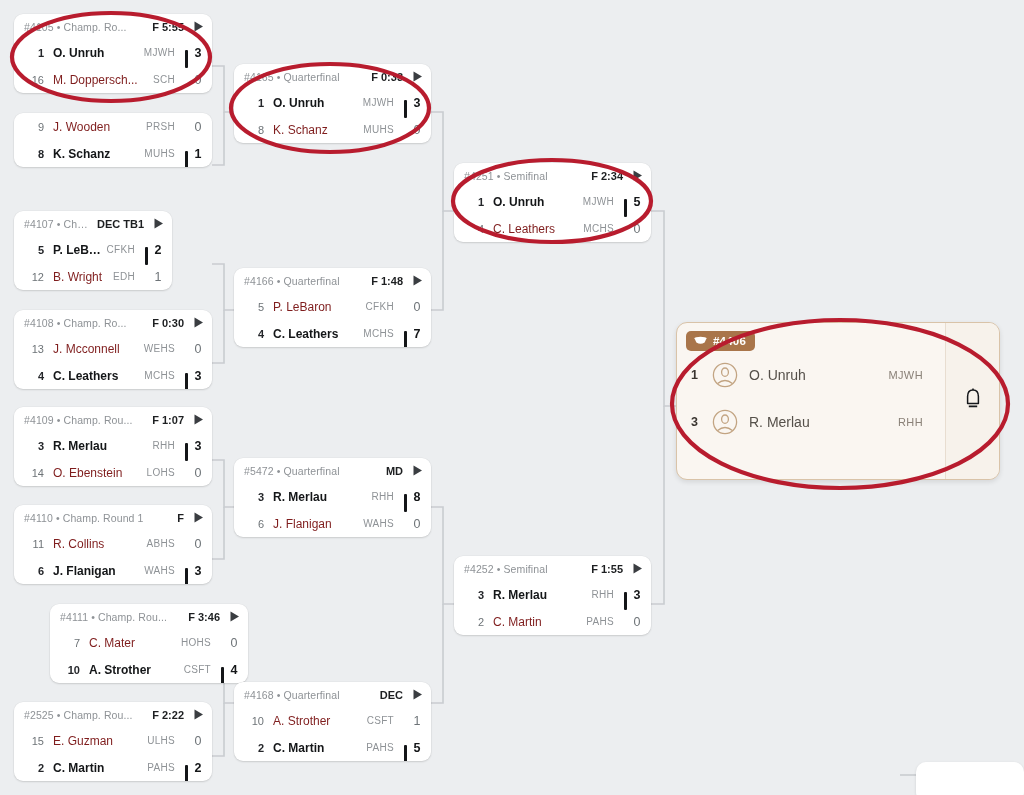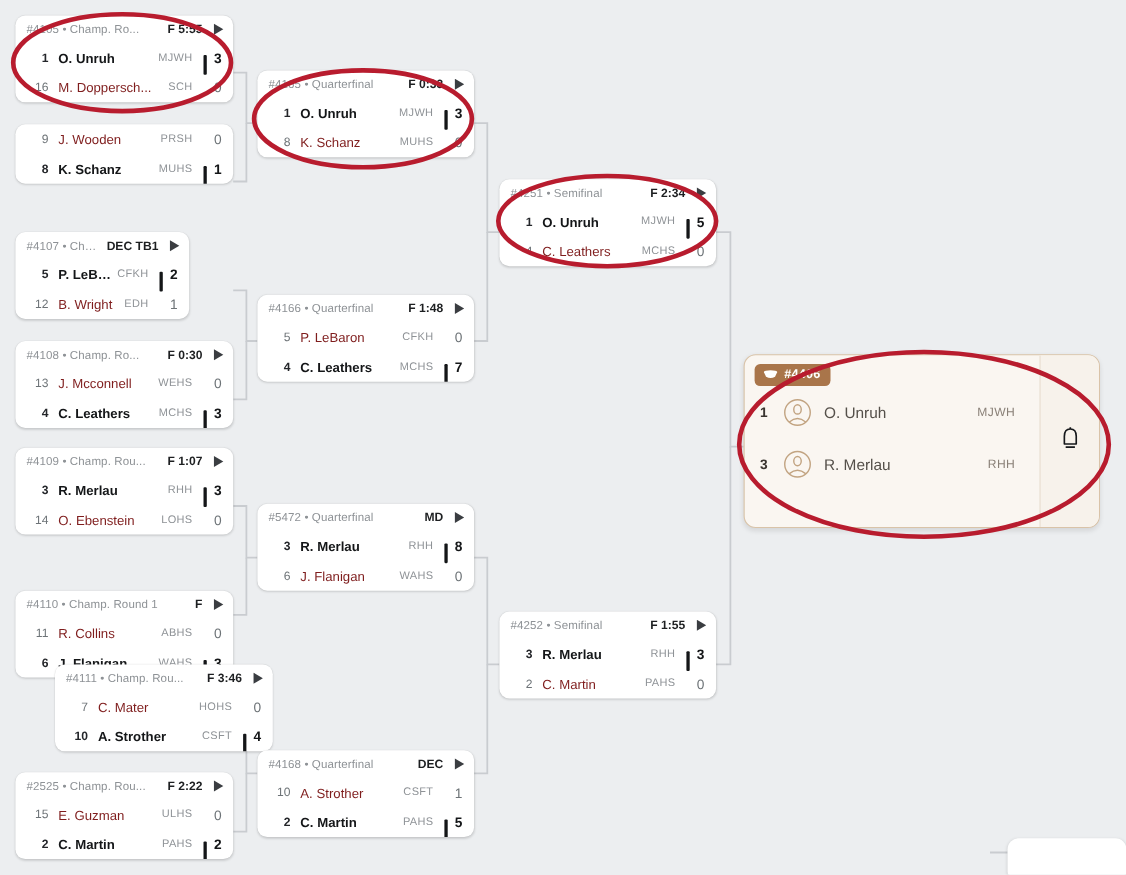--- a/index.html
+++ b/index.html
@@ -250,21 +250,21 @@
       <span class="score win">3</span>
     </div>
     <div class="m-row">
       <span class="seed">14</span>
       <span class="pname">O. Ebenstein</span>
       <span class="team">LOHS</span>
       <span class="score">0</span>
     </div>
   </div>
 
-  <div class="match" style="left:14px; top:505px; width:198px;margin-top:32px;">
+  <div class="match" style="left:14px; top:505px; width:198px;">
     <div class="m-head">
       <span class="m-id">#4110 • Champ. Round 1</span>
       <span class="m-status">F</span>
       <span class="m-play">
         <svg width="13" height="13" viewBox="0 0 13 13">
             <path d="M2.5 1.5 L11 6.5 L2.5 11.5 Z" fill="#3a3d41"></path>
           </svg>
       </span>
     </div>
     <div class="m-row">

